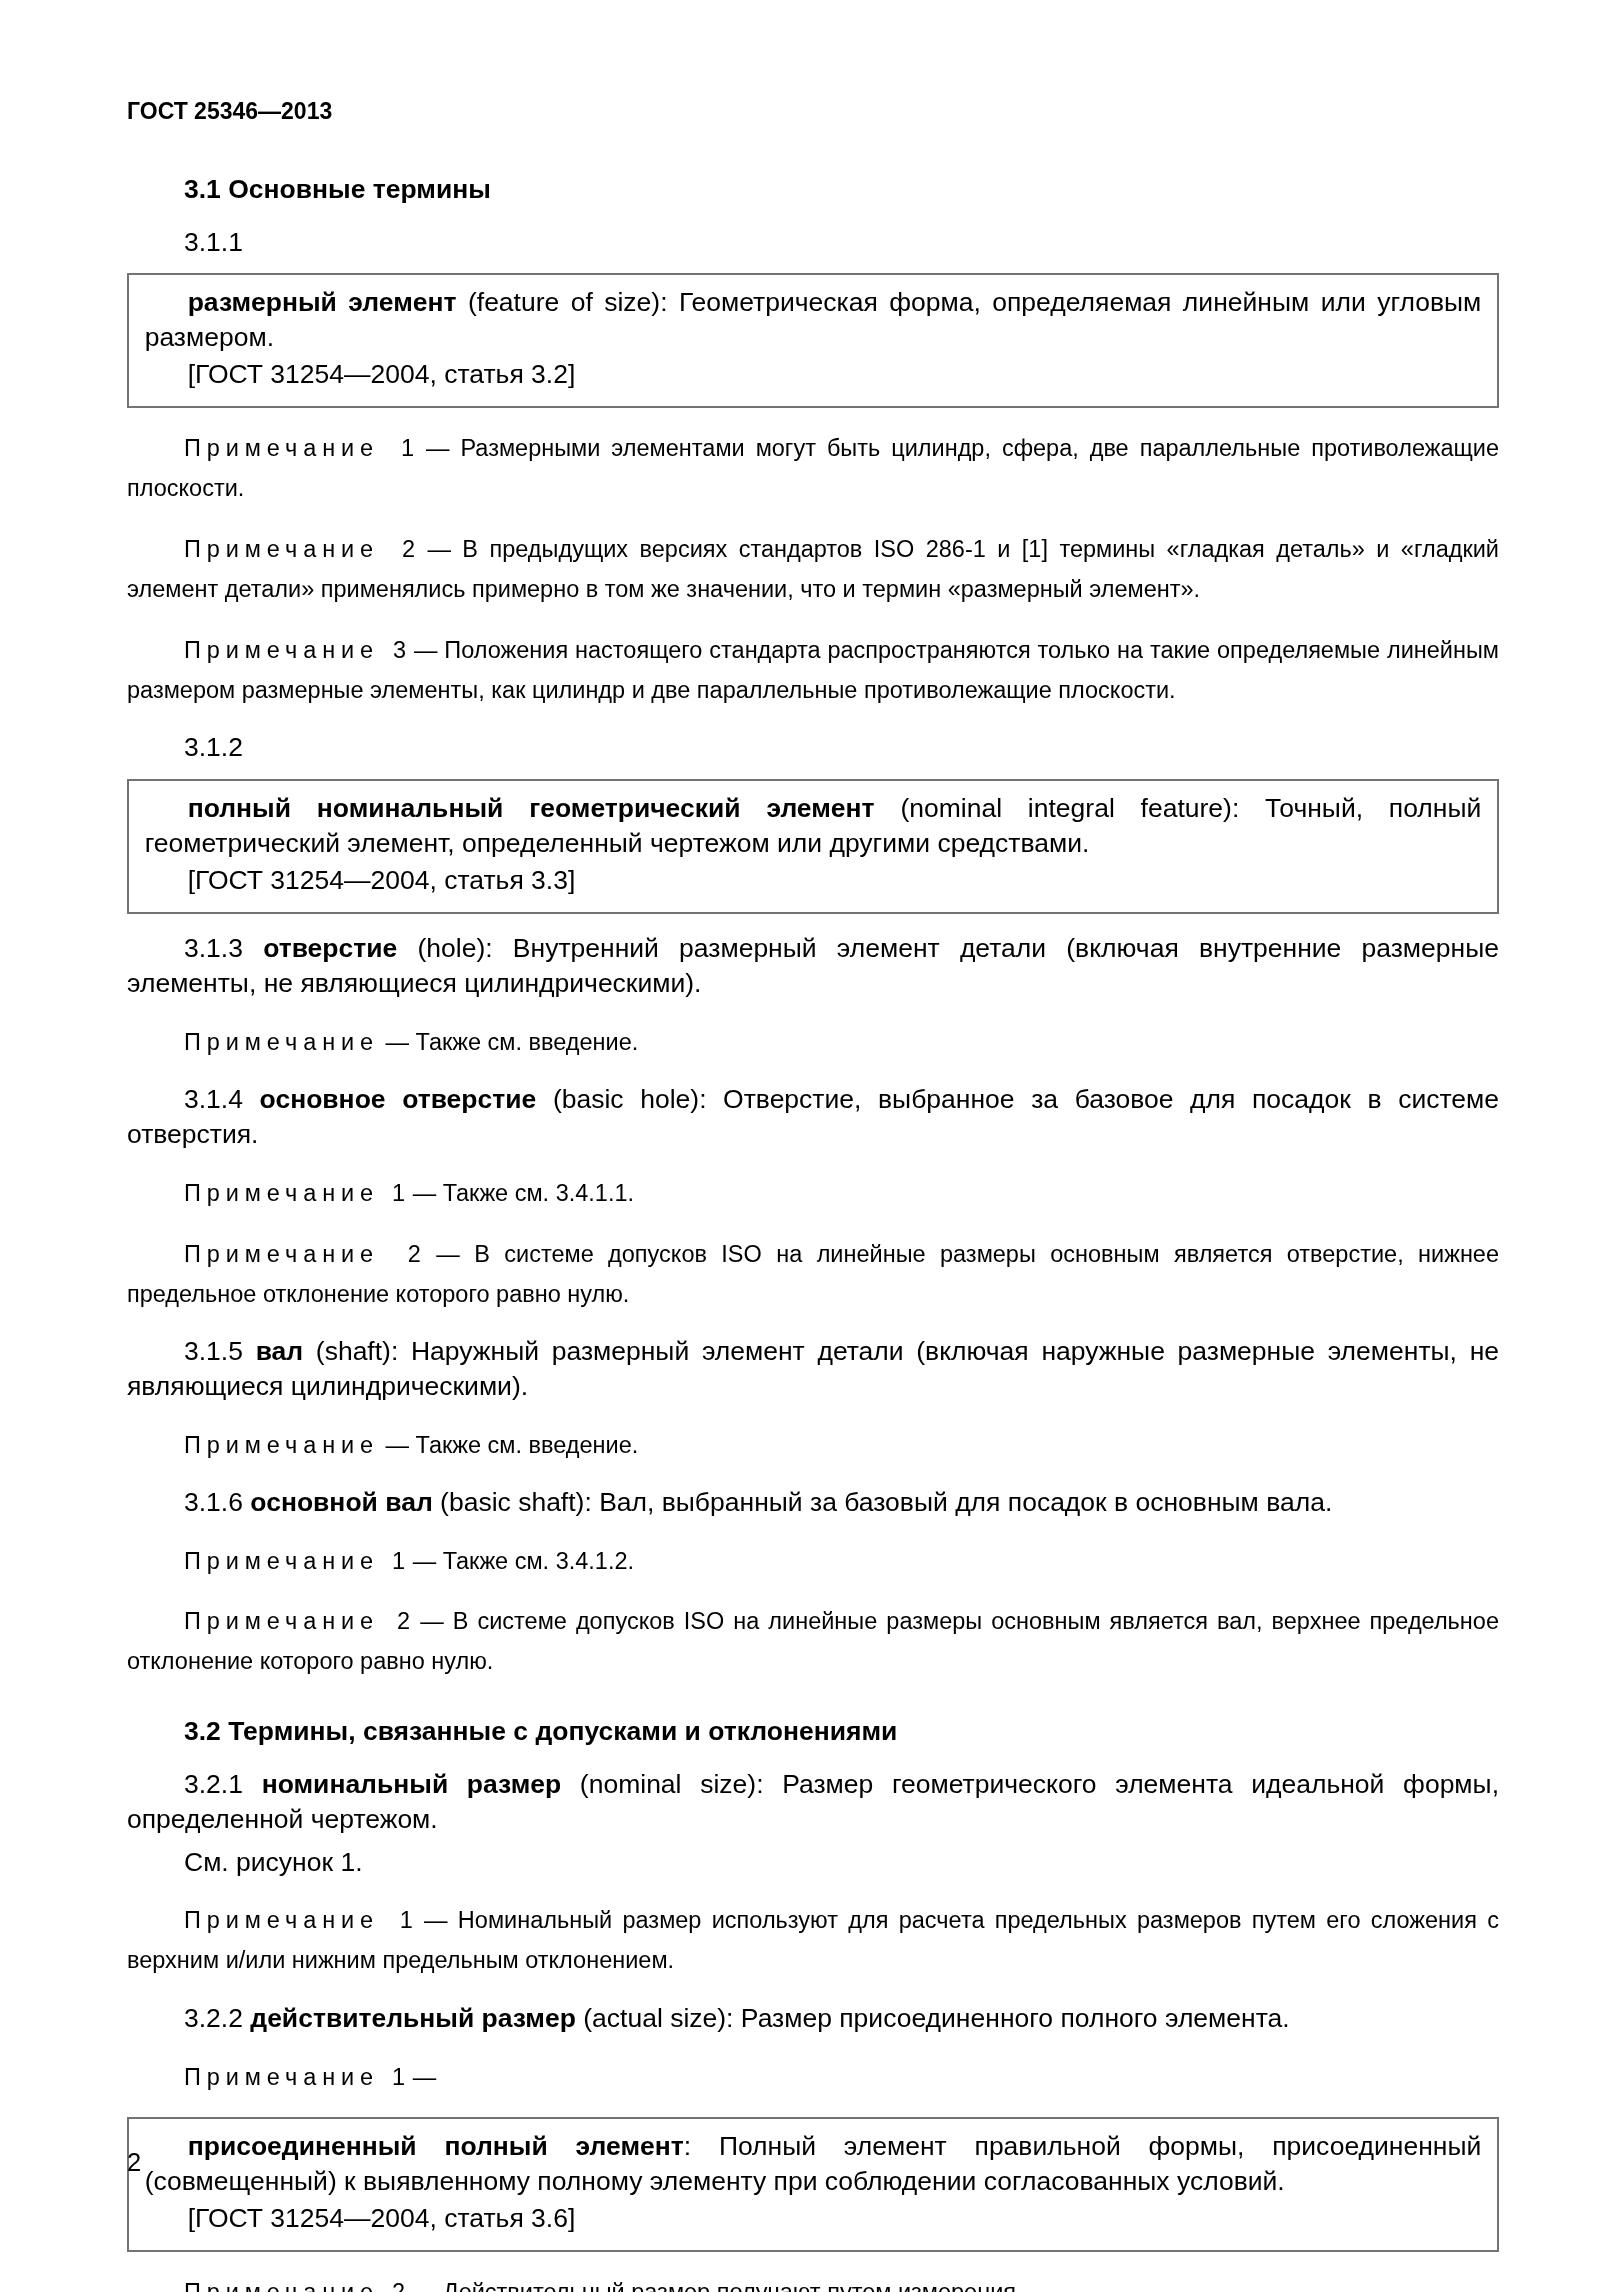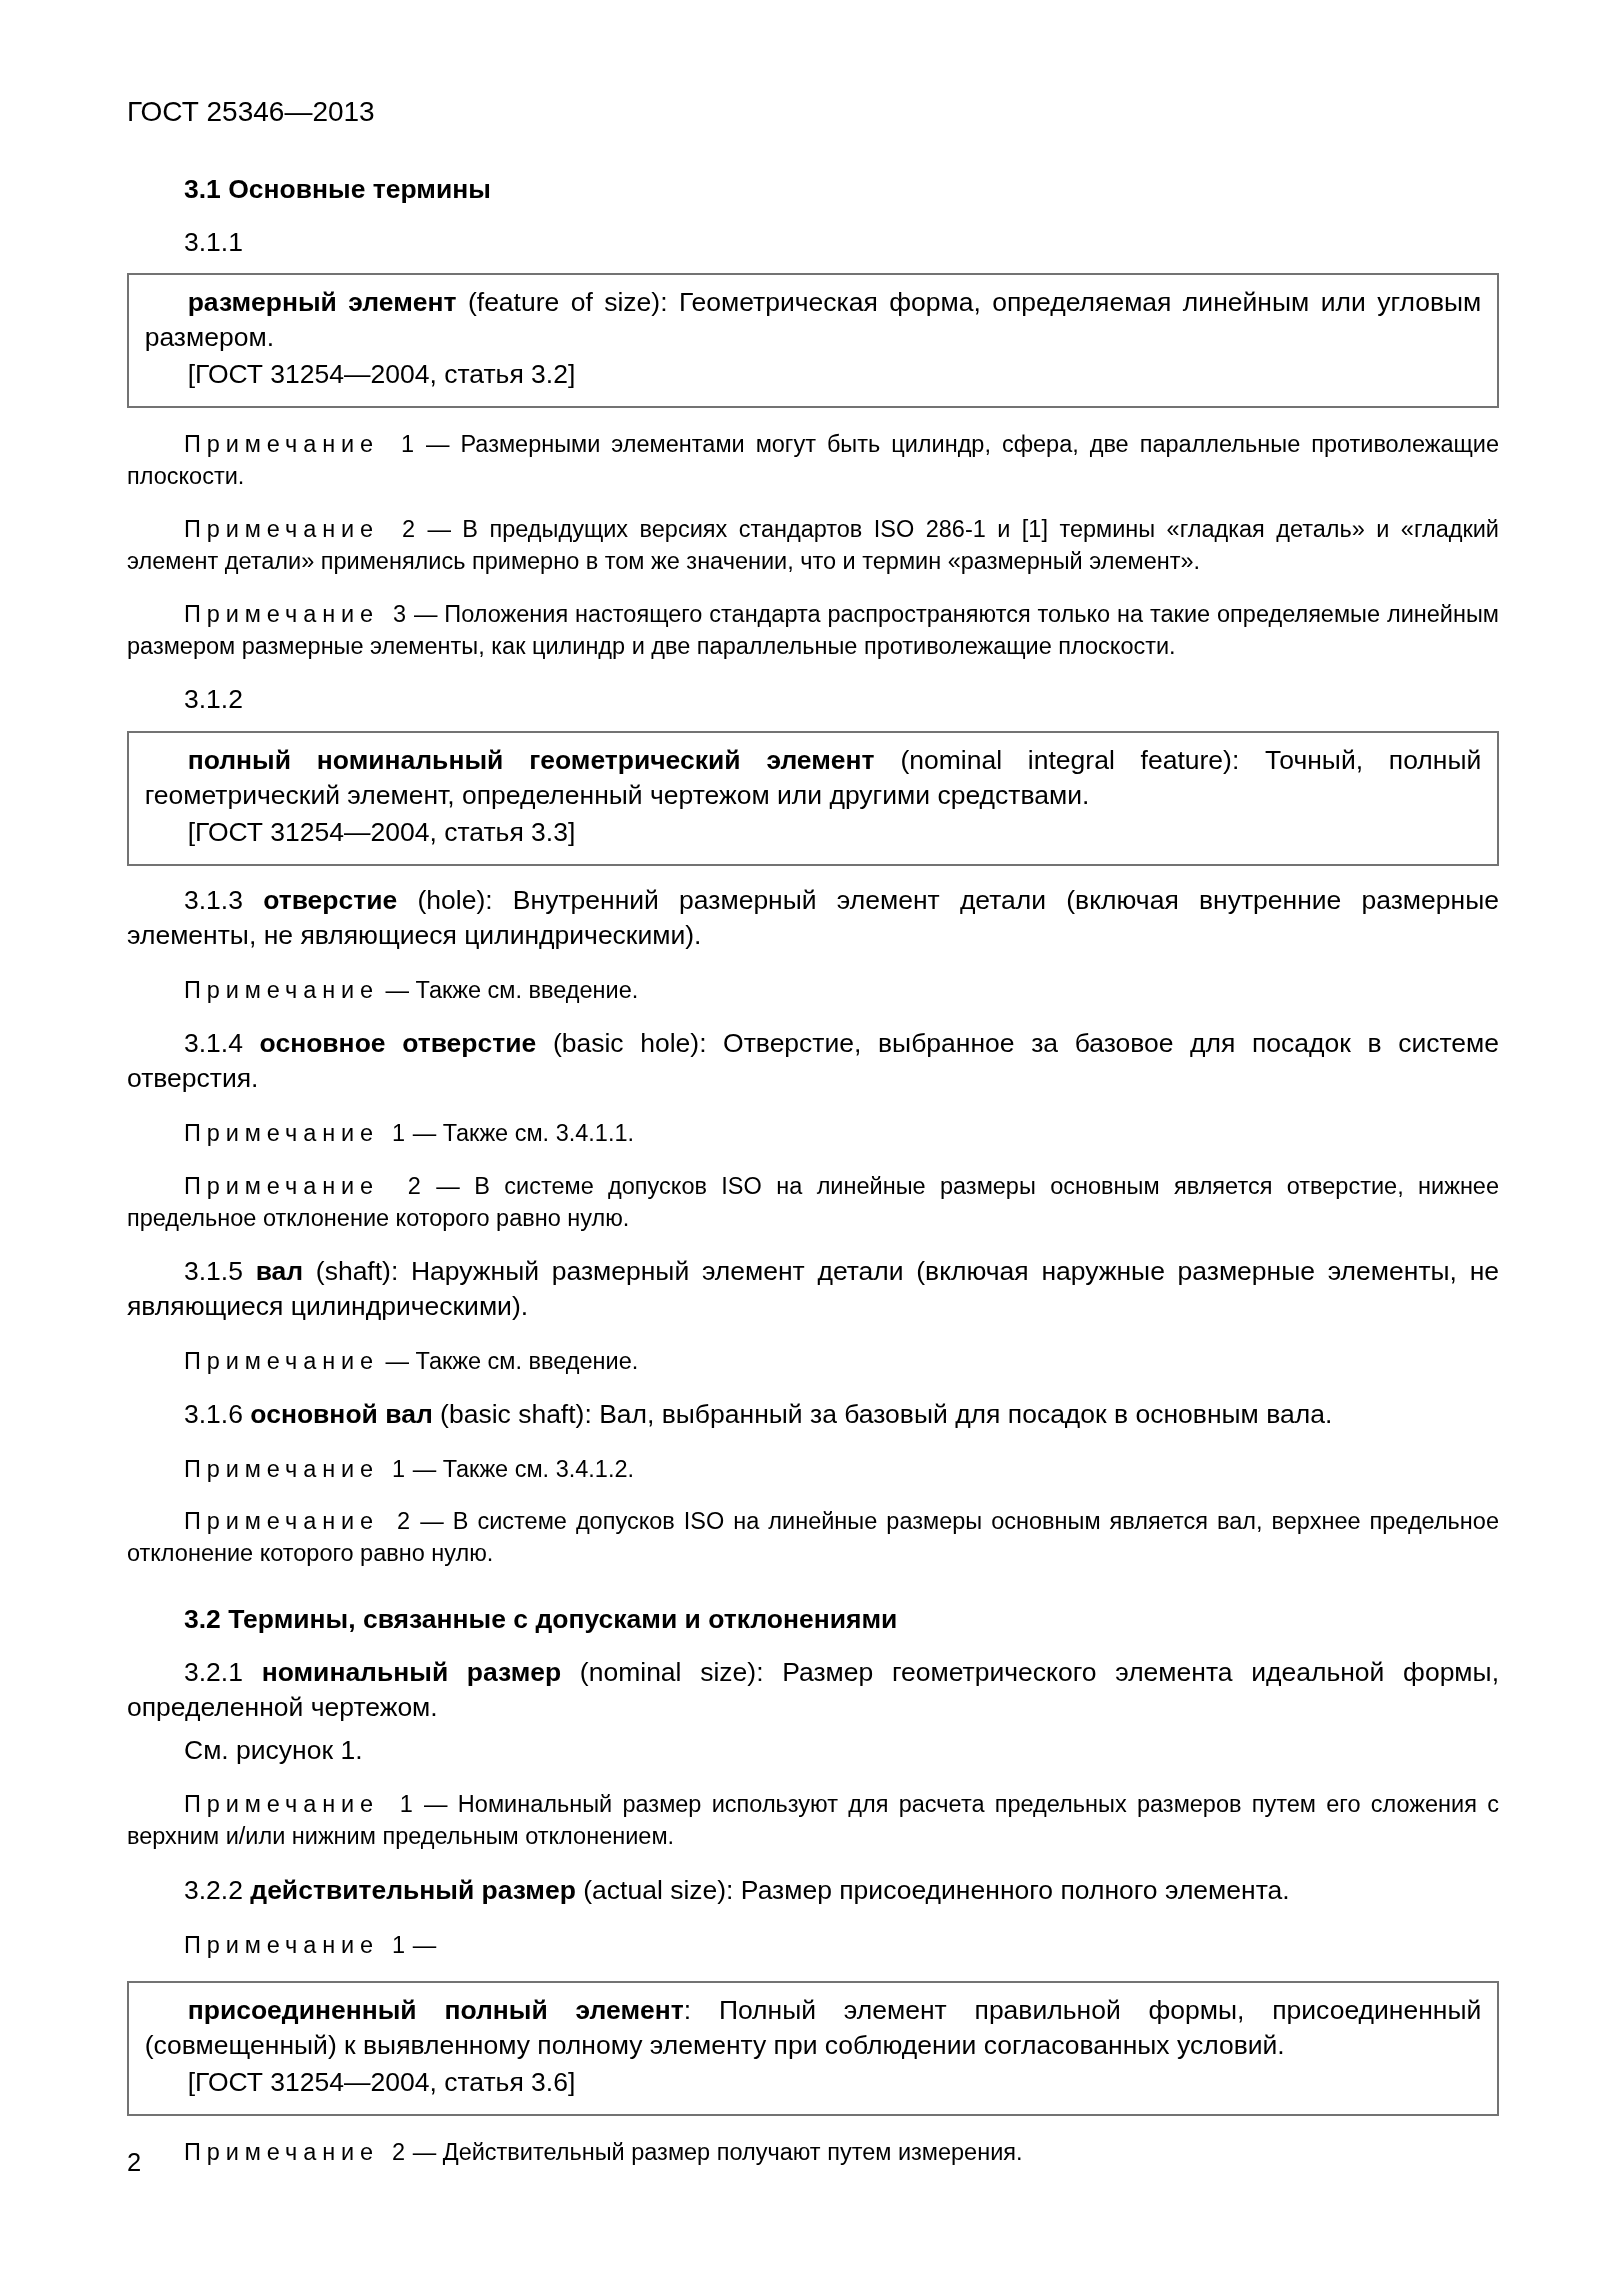--- a/index.html
+++ b/index.html
@@ -10,37 +10,37 @@
   }
   .page {
     position: relative;
     box-sizing: border-box;
     width: 1621px; height: 2293px;
     padding: 94px 122px 0 127px;
     font-size: 26.5px;
     line-height: 35px;
   }
   .gost-header {
-    font-weight: normal;
-    font-size: 28px;
+    font-weight: bold;
+    font-size: 23px;
     margin: 0 0 43px 0;
   }
   .heading {
     font-weight: bold;
     text-indent: 57px;
     margin: 33px 0 17.6px 0;
   }
   .para {
     text-indent: 57px;
     text-align: justify;
     margin: 7.8px 0;
   }
   .note {
     font-size: 23.5px;
-    line-height: 32px;
+    line-height: 40px;
     text-indent: 57px;
     text-align: justify;
     margin: 20.6px 0;
   }
   .note-label { letter-spacing: 5.9px; }
   .note-num { letter-spacing: 1px; }
   .box {
     border: 2px solid #737373;
     margin: 13.7px 0 17.6px 0;
     padding: 7.8px 15.7px 11.8px 15.7px;

